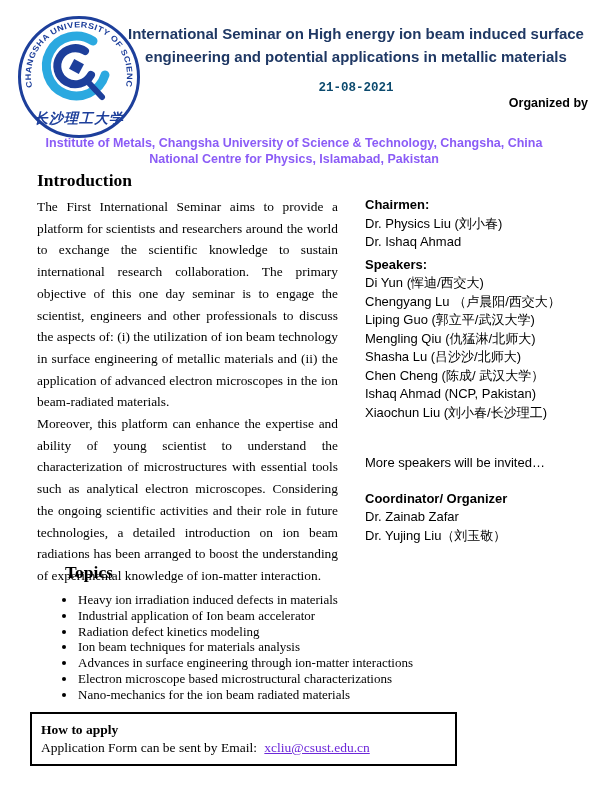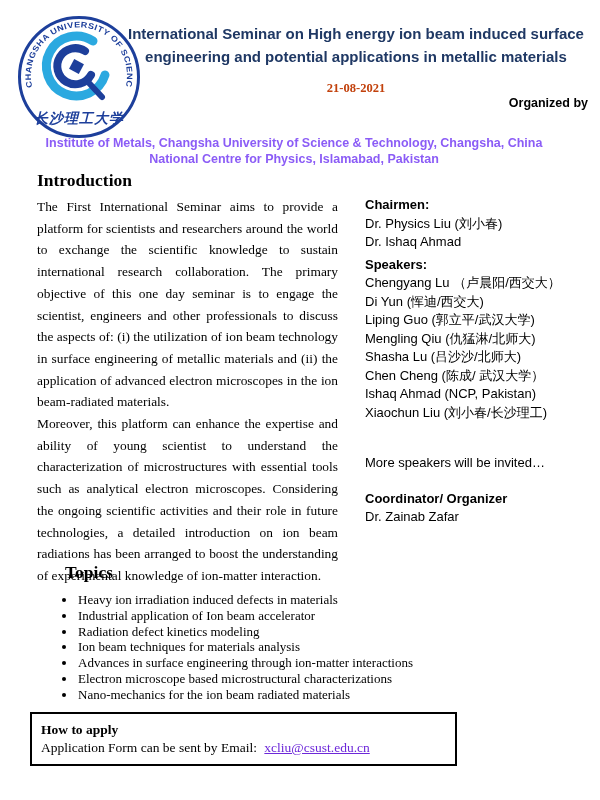--- a/index.html
+++ b/index.html
@@ -9,22 +9,22 @@
   }
 
   
   .logo-wrap { position:absolute; left:16px; top:12px; width:126px; height:130px; }
   .title-block { position:absolute; left:124px; top:22px; width:464px; text-align:center; }
   .main-title {
     font-family:"Liberation Sans", sans-serif; font-weight:bold;
     font-size:15px; line-height:23px; color:#1F3864;
   }
   .date-line {
-    margin-top:13px; font-family:Liberation Serif, serif;
-    font-weight:bold; font-size:12.5px; line-height:15px; color:#c2410c;
+    margin-top:13px; font-family:Liberation Mono, monospace;
+    font-weight:bold; font-size:12.5px; line-height:15px; color:#0c4a6e;
   }
   .orgby-line {
     font-family:"Liberation Sans", sans-serif; font-weight:bold;
     font-size:12.5px; line-height:15px; color:#000;text-align:right;
   }
   .green-block {
     position:absolute; left:0; top:136px; width:588px; text-align:center;
     font-family:"Liberation Sans", sans-serif; font-weight:bold;
     font-size:12.5px; line-height:15.5px; color:#8b5cf6;
   }
@@ -110,35 +110,36 @@
 
   <div class="right-col">
     <div class="col-label">Chairmen:</div>
     <div>
         <div>Dr. Physics Liu (刘小春)</div>
         <div>Dr. Ishaq Ahmad</div>
       </div>
 
     <div class="col-label label-speakers">Speakers:</div>
     <div>
+        <div>Di Yun (恽迪/西交大)</div>
         <div>Chengyang Lu （卢晨阳/西交大）</div>
-        <div>Di Yun (恽迪/西交大)</div>
         <div>Liping Guo (郭立平/武汉大学)</div>
         <div>Mengling Qiu (仇猛淋/北师大)</div>
         <div>Shasha Lu (吕沙沙/北师大)</div>
         <div>Chen Cheng (陈成/ 武汉大学）</div>
         <div>Ishaq Ahmad (NCP, Pakistan)</div>
         <div>Xiaochun Liu (刘小春/长沙理工)</div>
       </div>
 
     <div class="more-speakers">More speakers will be invited…</div>
 
     <div class="label-coordinator">Coordinator/ Organizer</div>
     <div>
         <div>Dr. Zainab Zafar</div>
+        <div>Dr. Yujing Liu（刘玉敬）</div>
       </div>
   </div>
 
   <div class="topics-heading">Topics</div>
   <ul class="topics-list">
       <li>Heavy ion irradiation induced defects in materials</li>
       <li>Industrial application of Ion beam accelerator</li>
       <li>Radiation defect kinetics modeling</li>
       <li>Ion beam techniques for materials analysis</li>
       <li>Advances in surface engineering through ion-matter interactions</li>

